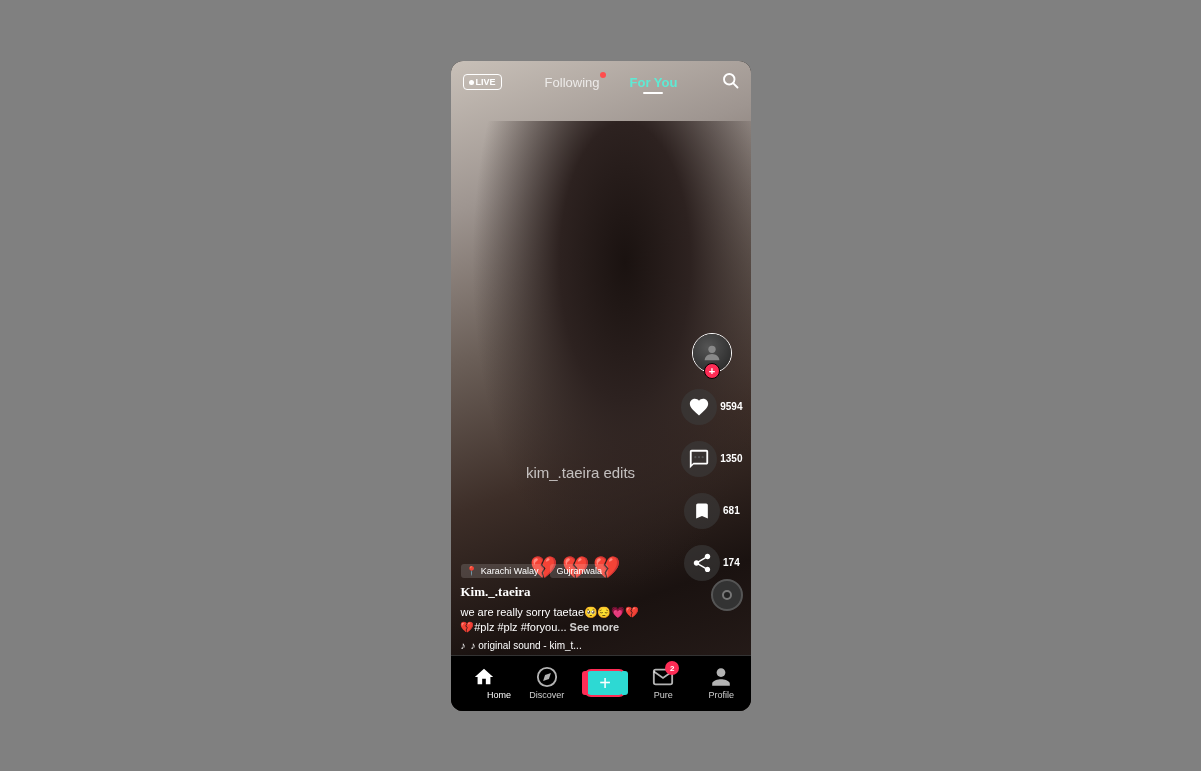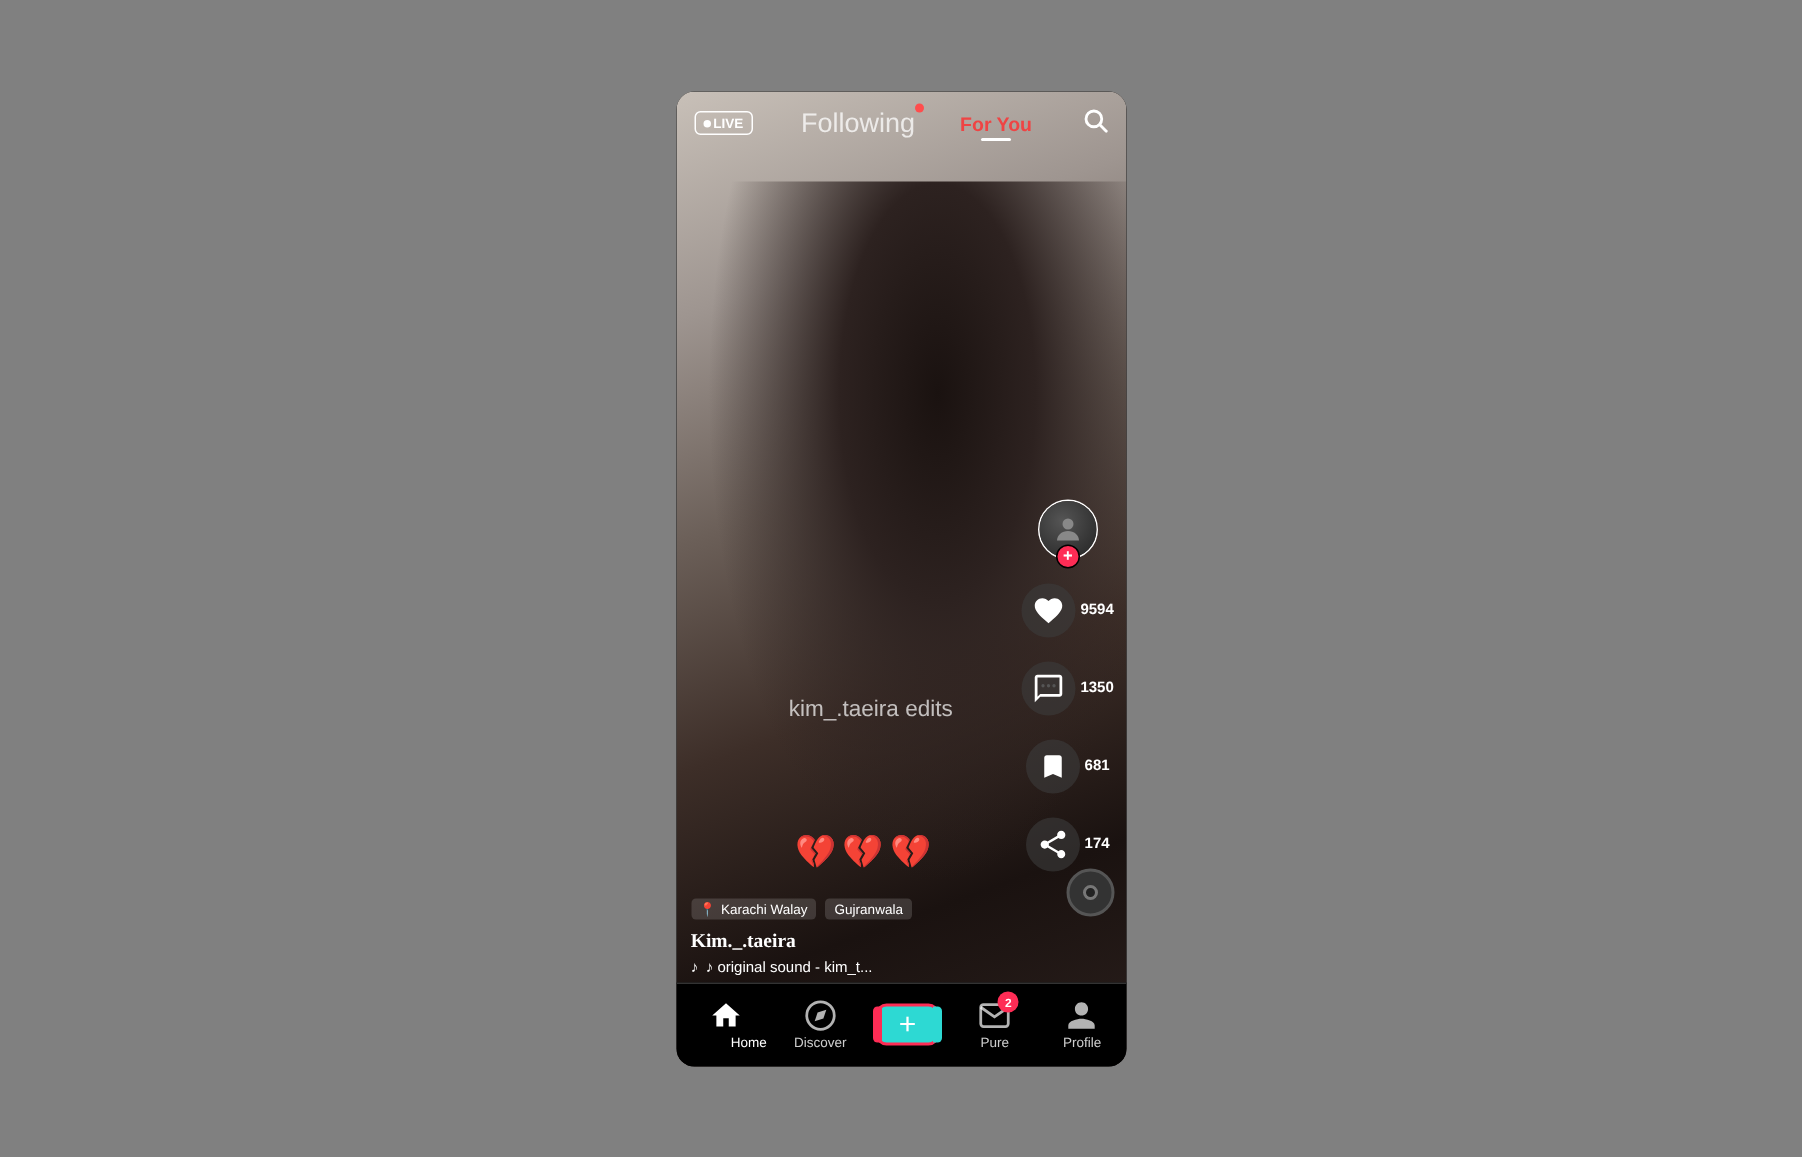--- a/index.html
+++ b/index.html
@@ -68,36 +68,36 @@
       background: white;
       border-radius: 50%;
     }
     .nav-tabs {
       display: flex;
       align-items: center;
       gap: 10px;
     }
     .tab-following {
       color: rgba(255,255,255,0.75);
-      font-size: 18px;
+      font-size: 13px;
       font-weight: 500;
       position: relative;
       cursor: pointer;
     }
     .tab-following .dot-indicator {
       position: absolute;
       top: -3px;
       right: -6px;
       width: 6px;
       height: 6px;
       background: #ff4d4d;
       border-radius: 50%;
     }
     .tab-foryou {
-      color: #ef4444;
+      color: #5eead4;
       font-size: 13px;
       font-weight: 700;
       position: relative;
       cursor: pointer;
       margin-left: 20px;
     }
     .tab-foryou::after {
       content: '';
       position: absolute;
       bottom: -4px;
@@ -494,20 +494,25 @@
     <div class="location-tags">
       <div class="location-tag">
         <span class="location-icon">📍</span>
         <span>Karachi Walay</span>
       </div>
       <div class="location-tag">
         <span>Gujranwala</span>
       </div>
     </div>
     <div class="username">Kim._.taeira</div>
+    <div class="caption">
+      <span style="white-space: pre-line;">we are really sorry taetae🥺😔💗💔
+💔#plz #plz #foryou...</span>
+      <span class="see-more">See more</span>
+    </div>
     <div class="sound-bar">
       <span class="sound-icon">♪</span>
       <span>♪ original sound - kim_t...</span>
     </div>
   </div>
 
   <div class="bottom-nav">
     <div class="nav-item active">
       <div class="nav-icon">
         <svg width="22" height="22" viewBox="0 0 24 24" fill="white">

